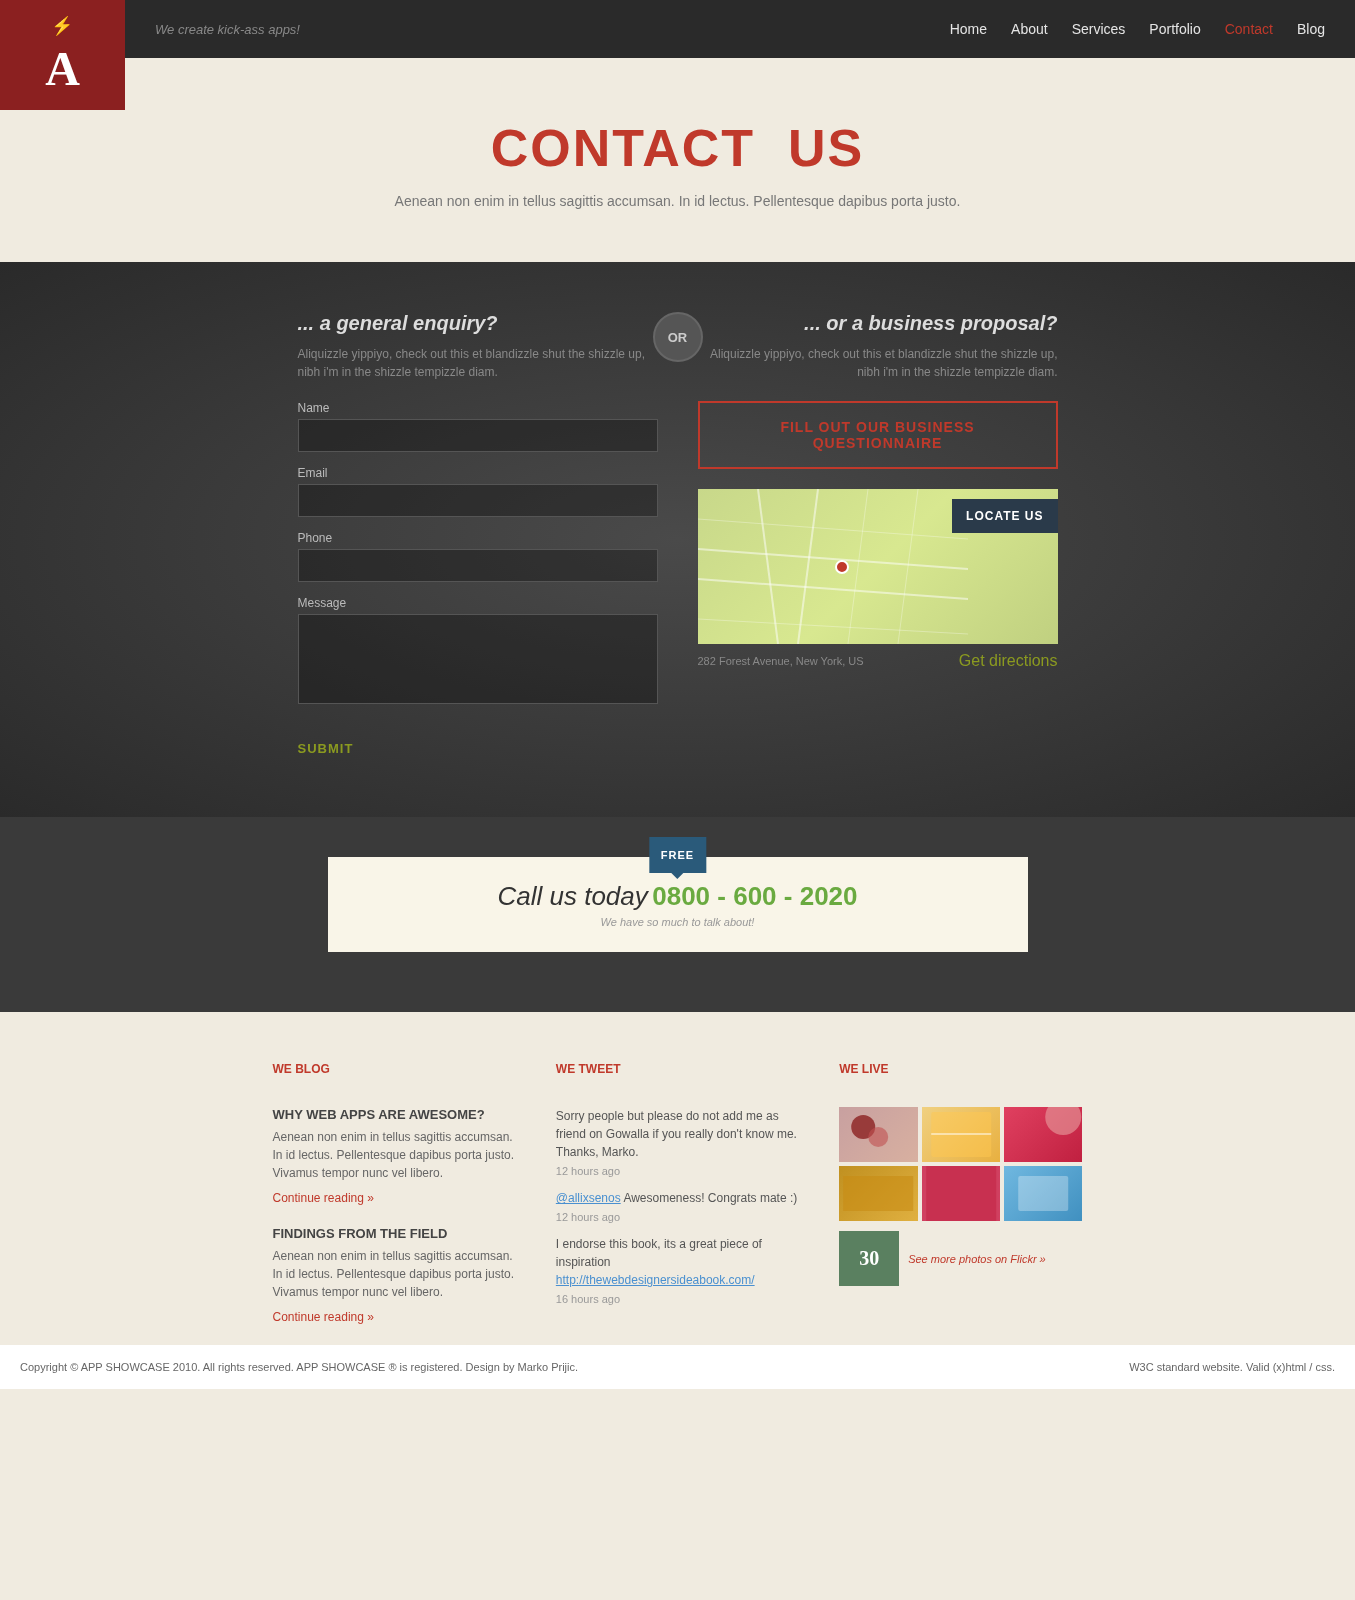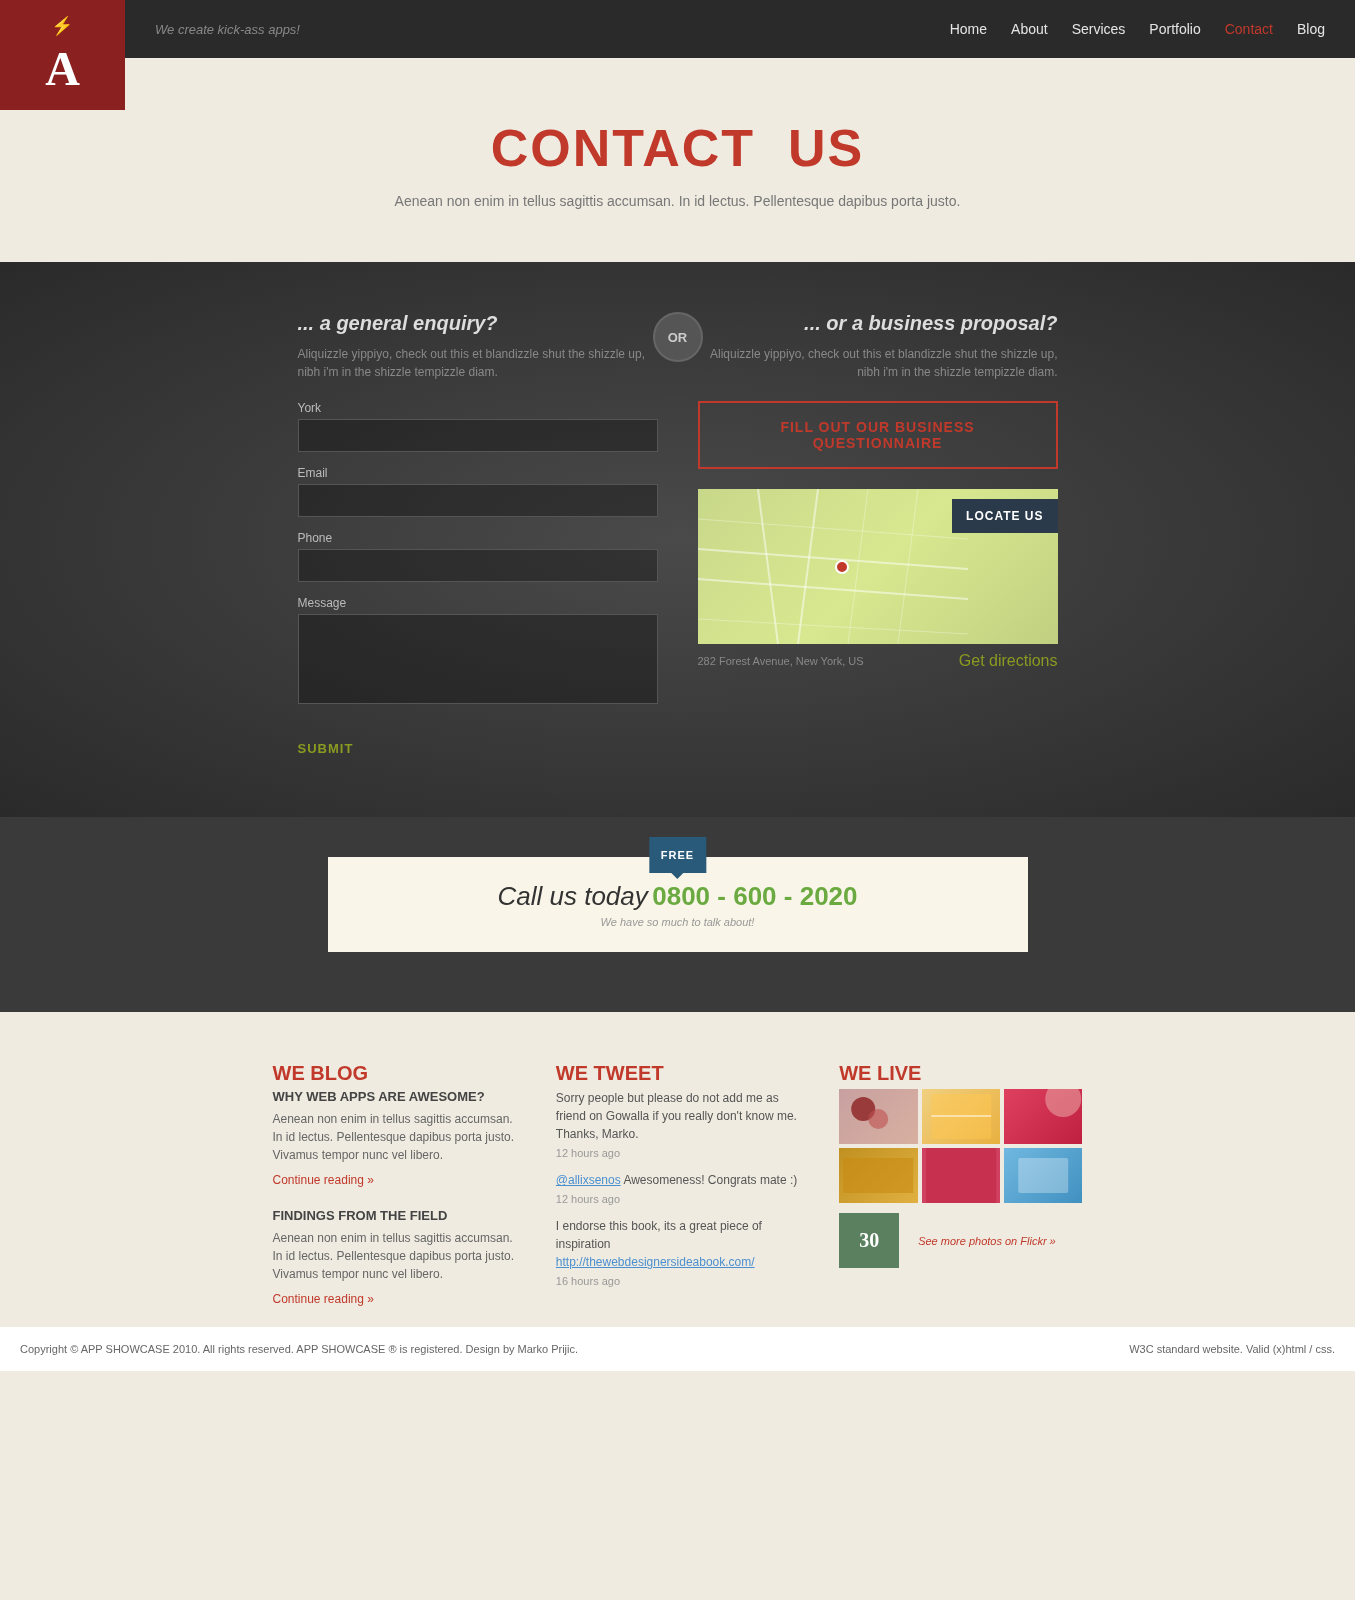--- a/index.html
+++ b/index.html
@@ -288,25 +288,25 @@
     }
     .footer-inner {
       max-width: 850px;
       margin: 0 auto;
       display: flex;
       gap: 40px;
       padding: 0 20px;
     }
     .footer-col { flex: 1; }
     .footer-heading {
-      font-size: 20px;
+      font-size: 12px;
       font-weight: bold;
       color: #444;
       text-transform: uppercase;
-      margin-bottom: 4px;
+      margin-bottom: 31px;
     }
     .footer-heading span { color: #c0392b; }
     .blog-post-title {
       font-size: 13px;
       font-weight: bold;
       color: #444;
       text-transform: uppercase;
       margin-bottom: 6px;
     }
     .blog-post-text {
@@ -378,21 +378,21 @@
 </section>
 
 <section class="contact-section">
   <div class="contact-inner">
 
     <div class="contact-left">
       <h2 class="section-title">... a general enquiry?</h2>
       <p class="section-desc">Aliquizzle yippiyo, check out this et blandizzle shut the shizzle up, nibh i'm in the shizzle tempizzle diam.</p>
       <form>
         <div class="form-group">
-          <label>York</label>
+          <label>Name</label>
           <input type="text" style="">
         </div>
         <div class="form-group">
           <label>Email</label>
           <input type="email" style="">
         </div>
         <div class="form-group">
           <label>Phone</label>
           <input type="tel" style="">
         </div>
@@ -512,21 +512,21 @@
           <svg width="100%" height="55" viewBox="0 0 70 55">
             <rect x="0" y="0" width="70" height="55" fill="#c83050"></rect>
           </svg>
         </div>
         <div class="live-thumb" style="background:linear-gradient(135deg,#70b8e0,#4090c0);">
           <svg width="100%" height="55" viewBox="0 0 70 55">
             <rect x="10" y="10" width="50" height="35" fill="rgba(255,255,255,0.3)" rx="2"></rect>
           </svg>
         </div>
       </div>
-      <div style="display:flex;align-items:center;gap:19px;">
+      <div style="display:flex;align-items:center;gap:9px;">
         <div class="live-thumb" style="width:60px;height:55px;flex-shrink:0;background:#5a8060;display:flex;align-items:center;justify-content:center;color:white;font-size:20px;font-weight:bold;font-family:Georgia,serif;">30</div>
         <a href="#" class="flickr-link">See more photos on Flickr »</a>
       </div>
     </div>
   </div>
 
   <div class="footer-bottom">
     <span class="footer-copy">Copyright © APP SHOWCASE 2010. All rights reserved. APP SHOWCASE ® is registered. Design by Marko Prijic.</span>
     <span class="footer-valid">W3C standard website. Valid (x)html / css.</span>
   </div>

